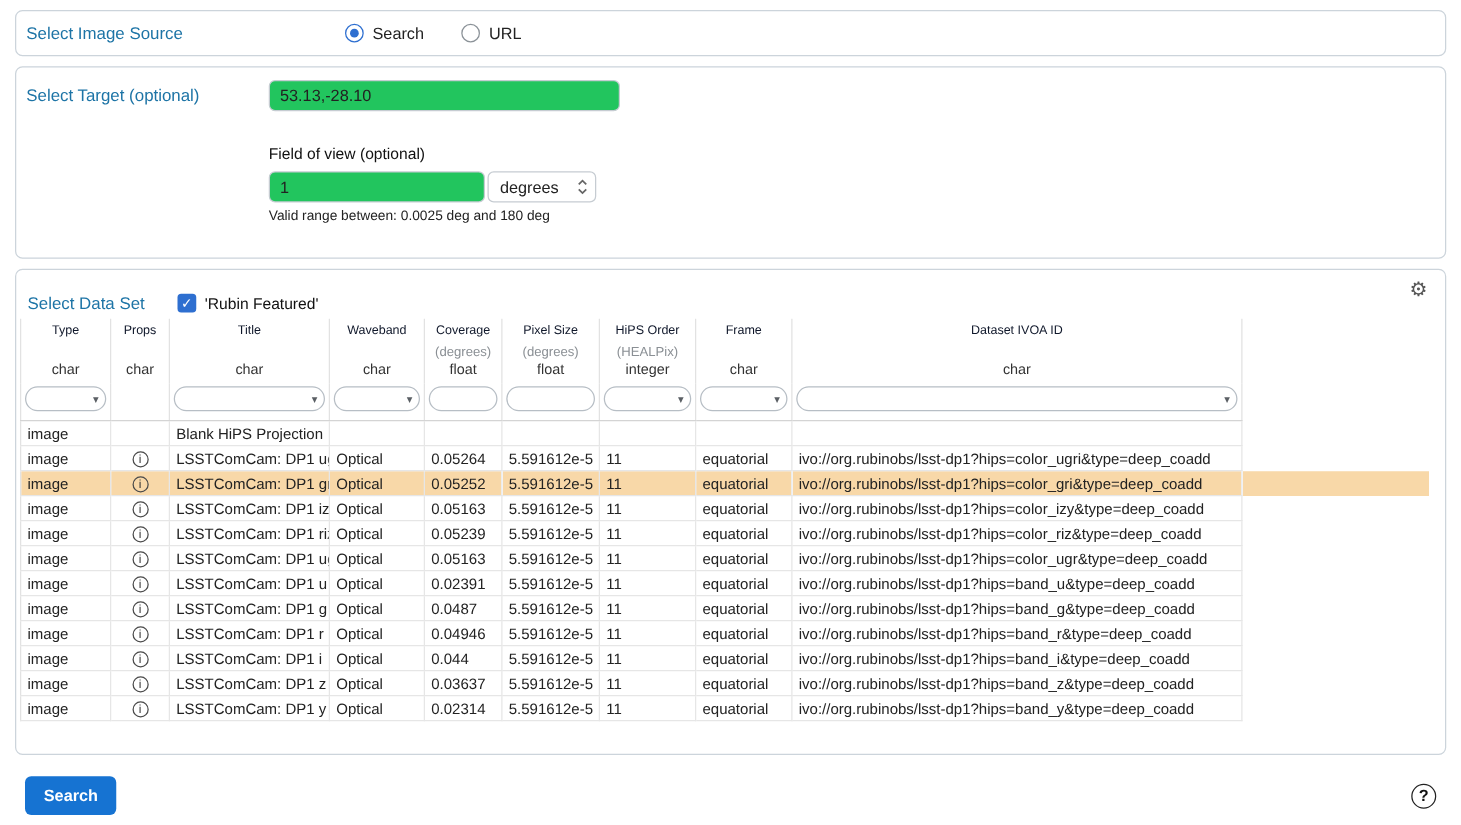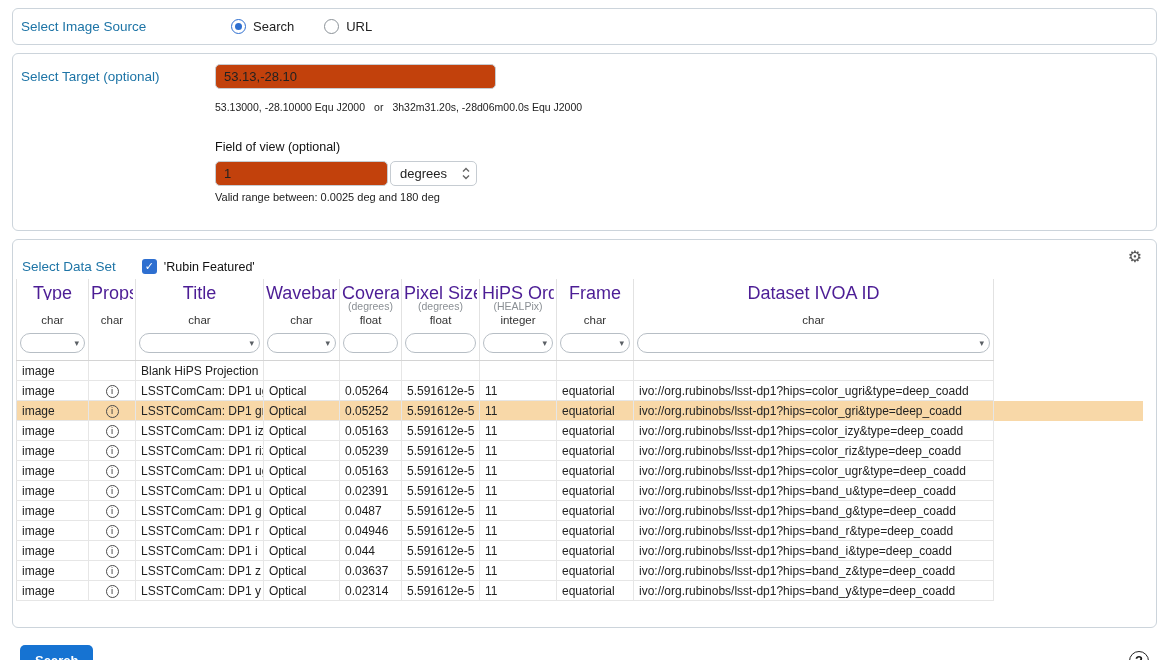--- a/index.html
+++ b/index.html
@@ -1,31 +1,31 @@
 <!DOCTYPE html>
 <html><head>
 <meta charset="utf-8">
 <style>
 *{box-sizing:border-box;margin:0;padding:0}
 body{font-family:"Liberation Sans",sans-serif;background:#fff;color:#222;}
 .page{width:1169px;height:660px;padding:8px 12px;position:relative;overflow:hidden;}
 .panel{border:1px solid #ccd4db;border-radius:6px;background:#fff;margin-bottom:8px;}
 .section-label{color:#1d74a6;font-size:13.5px;flex:0 0 194px;}
 
-.panel-source{height:37px;display:flex;align-items:center;padding:0 8px;}
+.panel-source{height:37px;display:flex;align-items:center;padding:0 8px;gap:45px;}
 .radio-group{display:flex;align-items:center;gap:30px;margin-left:16px;}
 .radio-item{display:flex;align-items:center;gap:7px;font-size:13px;cursor:pointer;}
 .radio-circle{width:15px;height:15px;border-radius:50%;border:1px solid #8b9298;background:#fff;position:relative;flex:0 0 auto;}
 .radio-circle.checked{border-color:#2e6fd0;}
 .radio-circle.checked::after{content:"";position:absolute;inset:3px;border-radius:50%;background:#2e6fd0;}
 
 .panel-target{display:flex;padding:10px 8px 27px;}
 .target-label{padding-top:5px;}
 .field-row{display:flex;align-items:stretch;}
-.text-input{border:1px solid #c6ccd2;border-radius:5px;height:25px;padding:0 8px;font-size:13px;font-family:inherit;color:#222;outline:none;background:#c2410c;}
+.text-input{border:1px solid #c6ccd2;border-radius:5px;height:25px;padding:0 8px;font-size:13px;font-family:inherit;color:#222;outline:none;background:#22c55e;}
 .target-input{width:281px;}
 .select-box{border:1px solid #c6ccd2;border-radius:5px;margin-left:2px;display:flex;align-items:center;justify-content:space-between;padding:0 5px 0 9px;font-size:13px;background:#fff;cursor:pointer;}
 .resolver-select{width:164px;height:25px;}
 .resolved-line{margin-top:12px;font-size:10.5px;color:#222;}
 .resolved-line .or{margin:0 9px;}
 .fov-label{margin-top:27px;font-size:12.5px;color:#111;}
 .fov-row{margin-top:7px;}
 .fov-input{width:173px;}
 .unit-select{width:87px;height:25px;}
 .fov-hint{margin-top:5px;font-size:11px;color:#222;}
@@ -33,21 +33,21 @@
 .panel-data{position:relative;padding:8px 12px 26px 3px;}
 .dataset-header{display:flex;align-items:flex-end;height:26px;padding-left:6px;margin-bottom:5px;}
 .checkbox-item{display:flex;align-items:center;margin-left:26px;cursor:pointer;}
 .checkbox{width:15px;height:15px;border-radius:3px;background:#2e6fd0;color:#fff;display:flex;align-items:center;justify-content:center;font-size:11px;flex:0 0 auto;}
 .checkbox-label{margin-left:7px;font-size:12.5px;color:#111;}
 .gear{position:absolute;top:9px;right:14px;font-size:16px;color:#555;cursor:pointer;line-height:1;}
 .grid{border-collapse:collapse;table-layout:fixed;width:100%;}
 .grid th{font-weight:normal;vertical-align:top;border-right:1px solid #e2e2e2;padding:4px 2px 1px;text-align:center;cursor:pointer;}
 .grid th:first-child,.grid td:first-child{border-left:1px solid #e2e2e2;}
 .grid th.th-filler,.grid td.td-filler{border:none;background:transparent;}
-.th-name{font-size:18px;color:#4c1d95;height:17px;white-space:nowrap;overflow:hidden;}
+.th-name{font-size:10px;color:#0f172a;height:17px;white-space:nowrap;overflow:hidden;}
 .th-unit{font-size:10.5px;color:#8a8f94;height:14px;}
 .th-dtype{font-size:11.5px;color:#333;height:16px;}
 .filter-cell{border-right:1px solid #e2e2e2;border-bottom:1px solid #d4d4d4;padding:2px 3px 7px;}
 .filter-box{height:20px;border:1px solid #b7bec5;border-radius:10px;background:#fff;display:flex;align-items:center;justify-content:flex-end;padding-right:5px;cursor:text;}
 .filter-box .arrow{font-size:9px;color:#5a5f64;cursor:pointer;}
 .data-row td{border-right:1px solid #e6e6e6;border-bottom:1px solid #e6e6e6;font-size:12px;height:20px;padding:1px 5px;white-space:nowrap;overflow:hidden;color:#222;}
 .data-row td.cell-props{text-align:center;padding:1px 0;}
 .info-icon{display:inline-flex;width:13px;height:13px;border:1px solid #4a4a4a;border-radius:50%;align-items:center;justify-content:center;font-size:9.5px;color:#333;line-height:1;cursor:pointer;}
 
 .footer{display:flex;align-items:center;justify-content:space-between;margin-top:17px;padding:0 8px;}
@@ -72,23 +72,20 @@
         <span>URL</span>
       </label>
     </div>
   </section>
 
   <section class="panel panel-target">
     <span class="section-label target-label" style="color: rgb(29, 116, 166);">Select Target (optional)</span>
     <div class="target-content">
       <div class="field-row">
         <input class="text-input target-input" value="53.13,-28.10" style="">
-      </div>
-      <div class="resolved-line">
-        <span>53.13000, -28.10000  Equ J2000</span><span class="or">or</span><span>3h32m31.20s, -28d06m00.0s  Equ J2000</span>
       </div>
       <div class="fov-label">Field of view (optional)</div>
       <div class="field-row fov-row">
         <input class="text-input fov-input" value="1" style="">
         <div class="select-box unit-select">
           <span>degrees</span>
           <svg class="stepper" width="10" height="15" viewBox="0 0 10 15">
               <path d="M2 5.5 L5 2.5 L8 5.5" stroke="#666" stroke-width="1.4" fill="none"></path>
               <path d="M2 9.5 L5 12.5 L8 9.5" stroke="#666" stroke-width="1.4" fill="none"></path>
             </svg>

